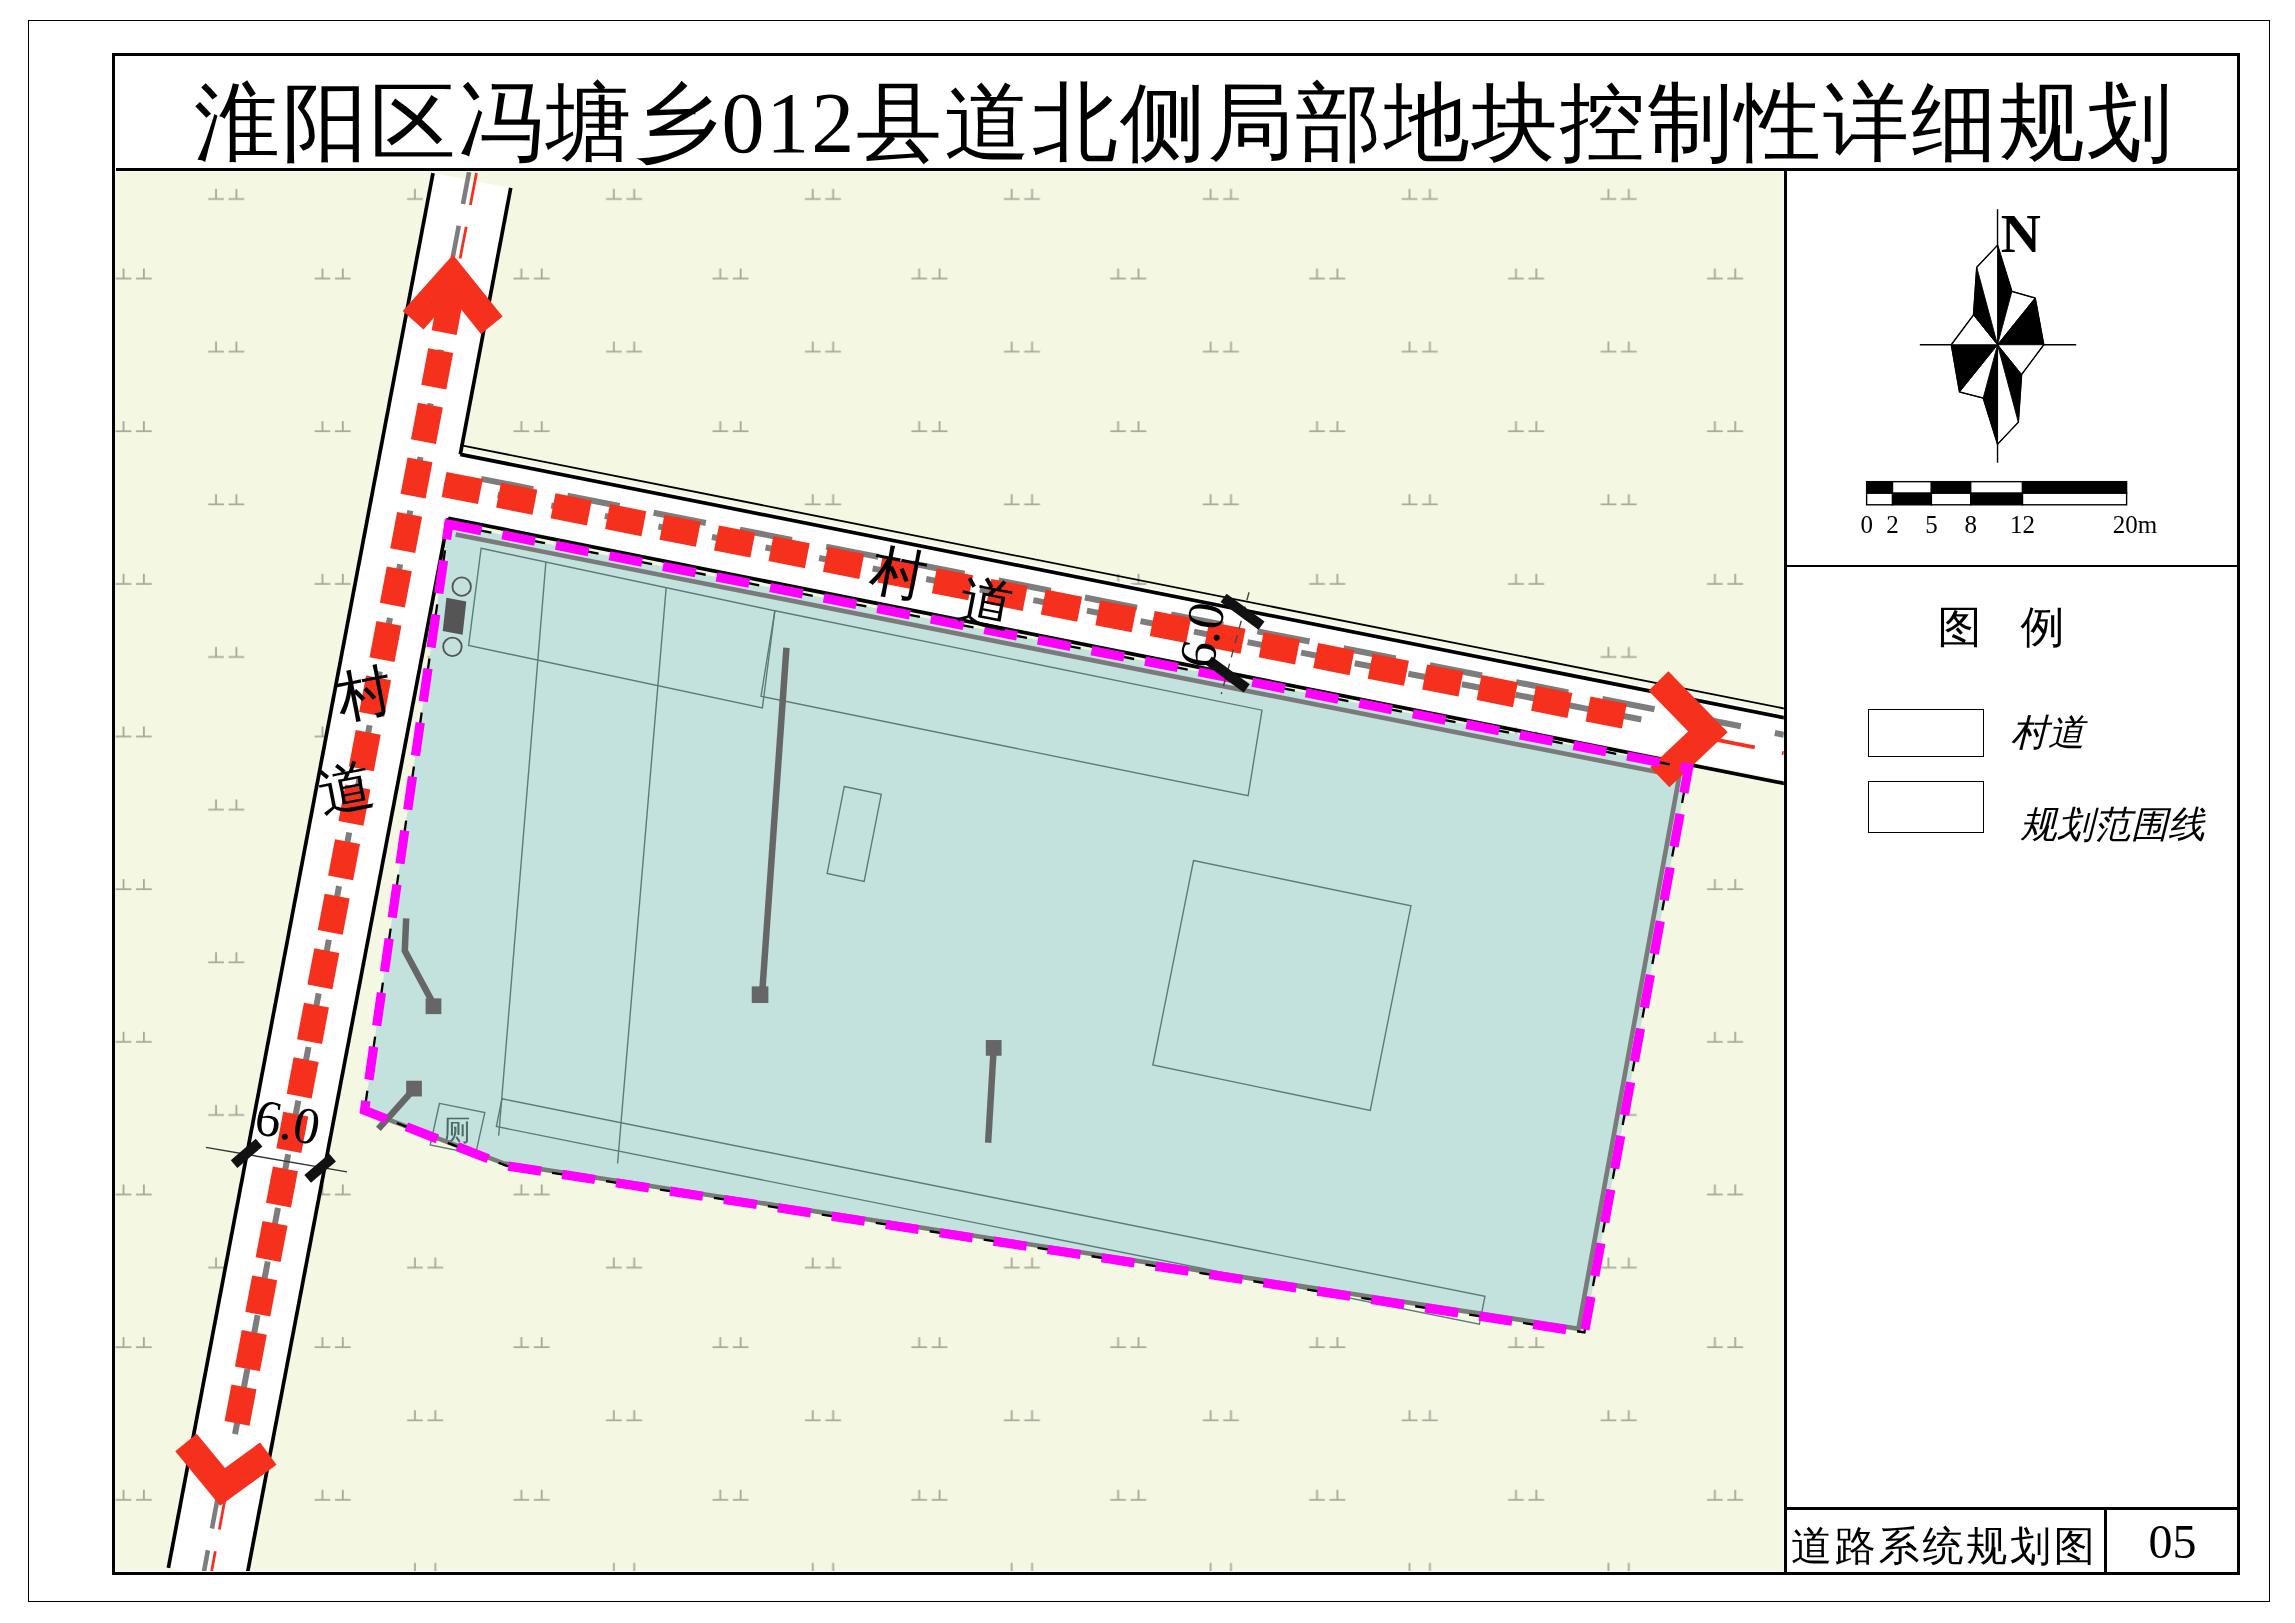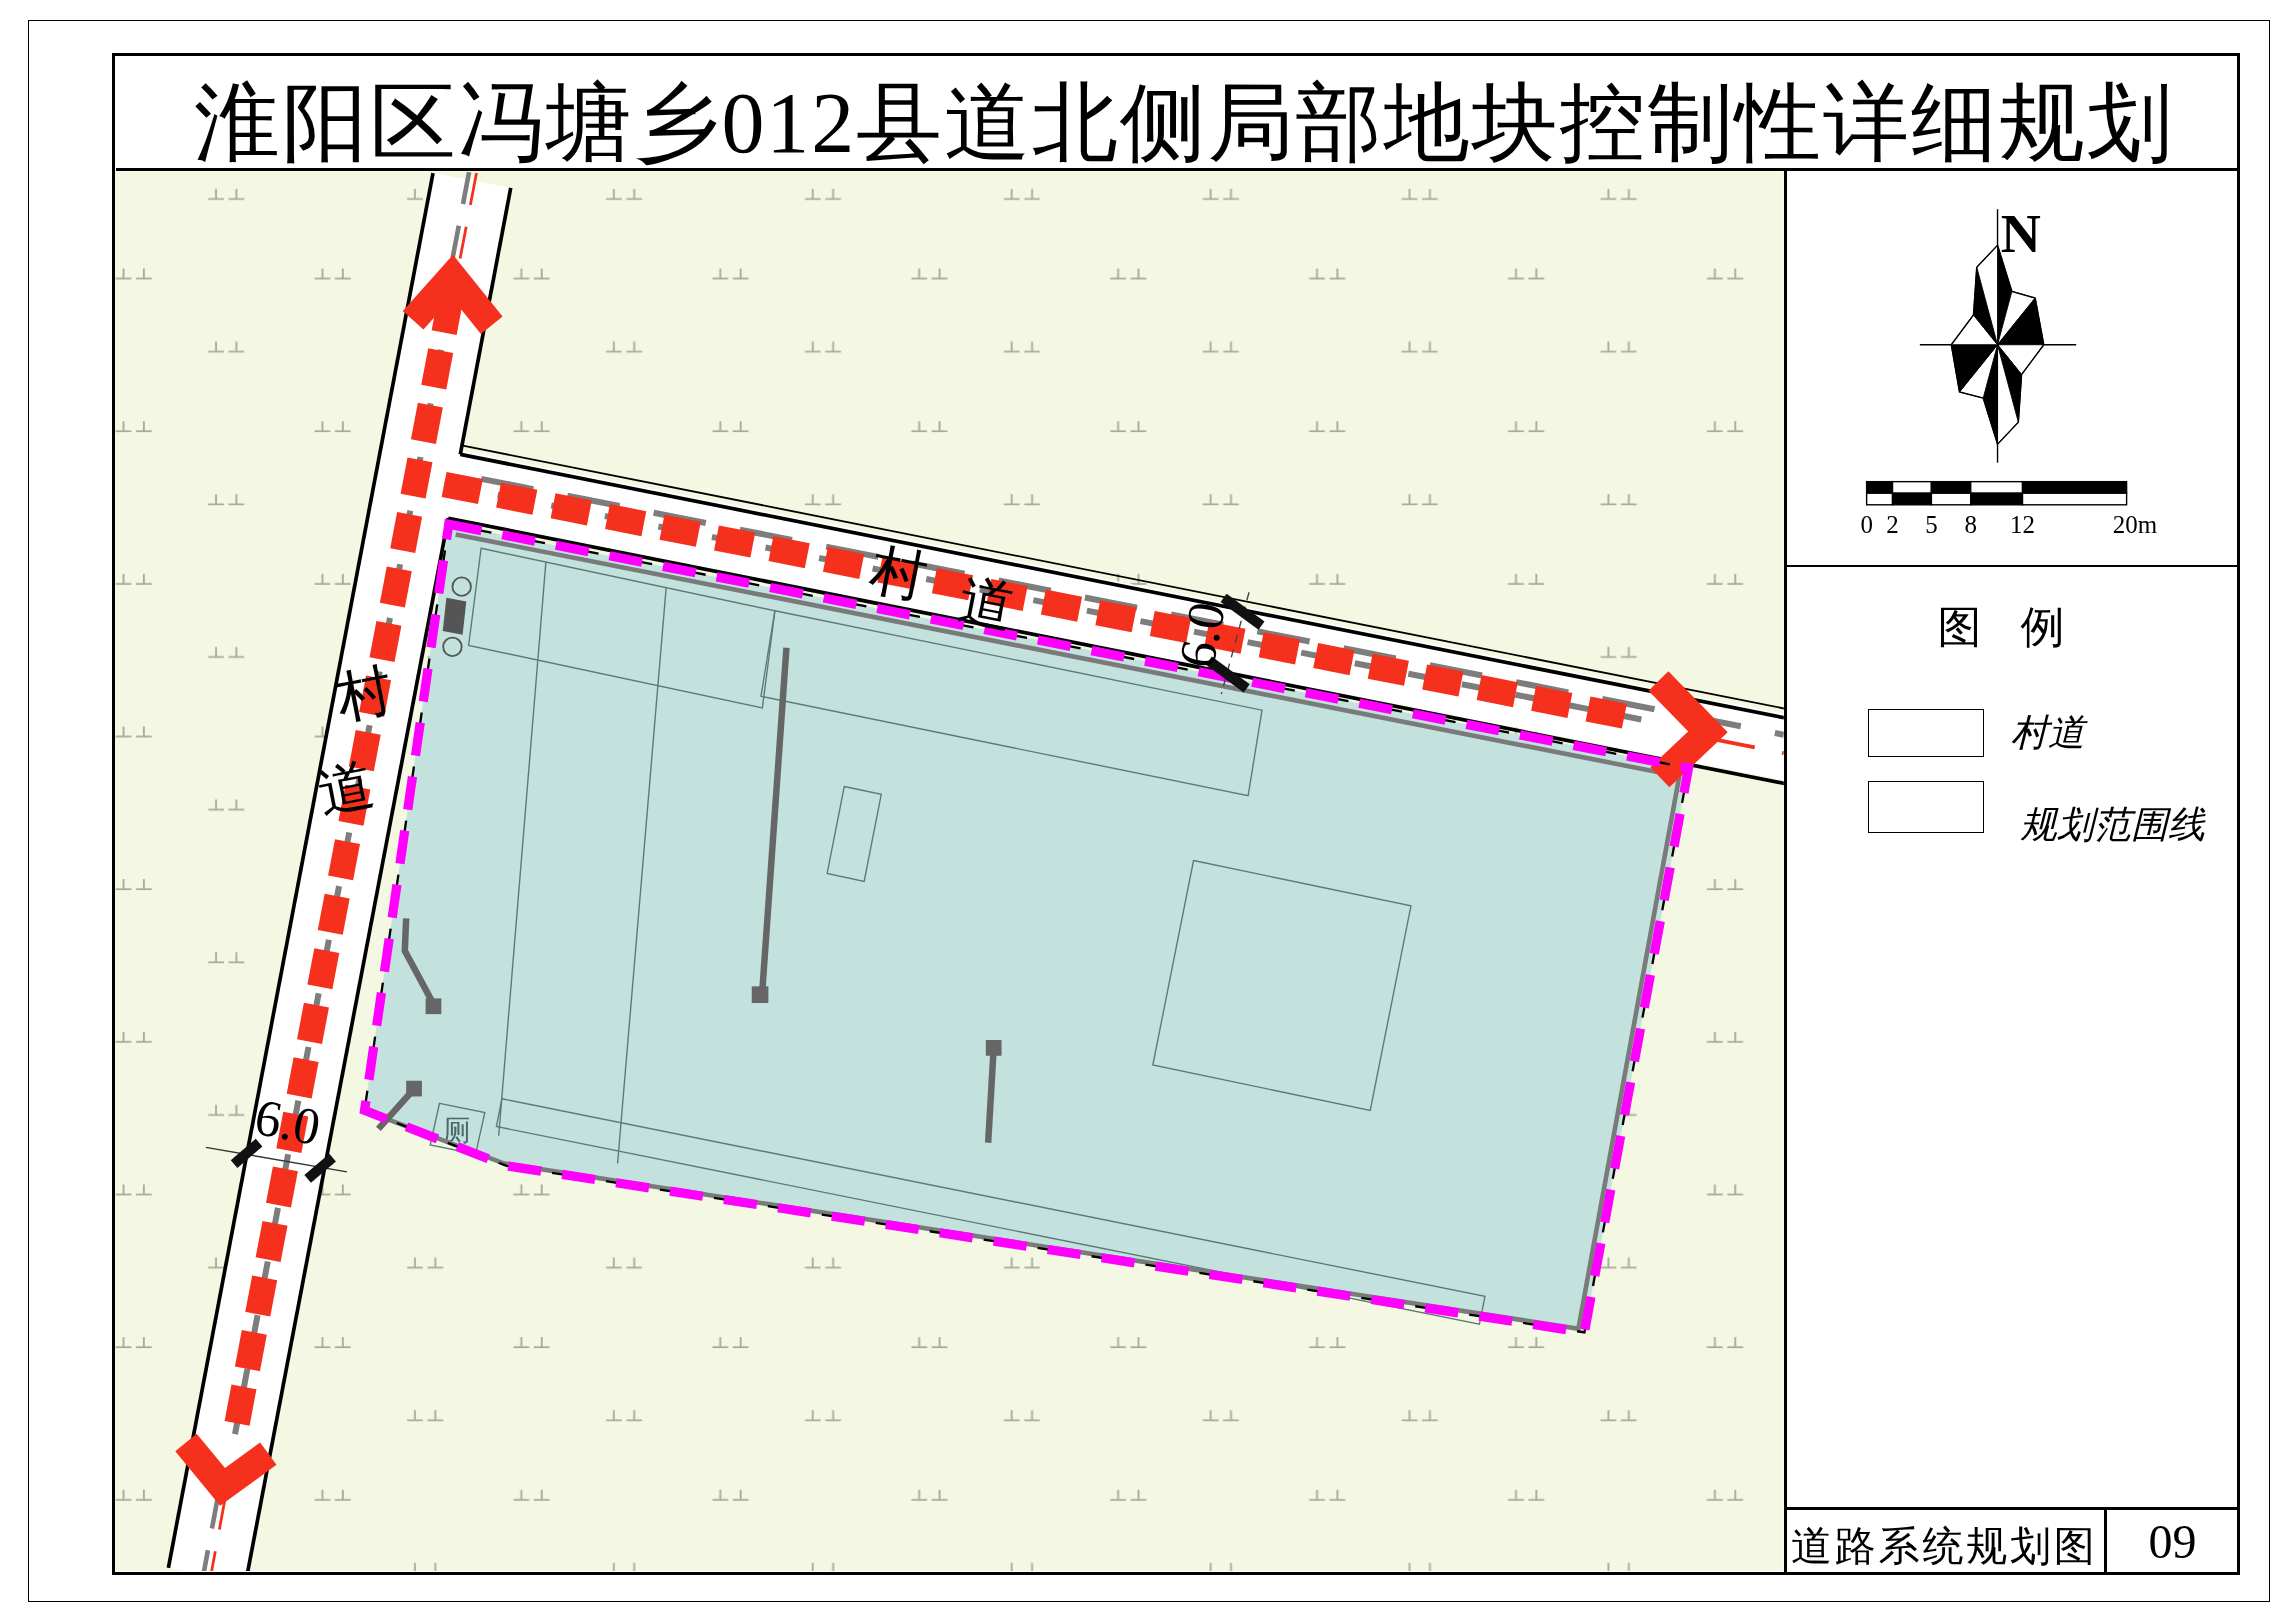--- a/index.html
+++ b/index.html
@@ -198,14 +198,14 @@
   <div class="legend-label abs" style="left:143px;top:0;">村道</div>
 </div>
 <div class="abs" style="left:1868px;top:781px;">
   <div class="legend-row-box abs" style="left:0;top:0;height:52px;"></div>
   <div class="legend-label abs" style="left:143px;top:20px;margin-left:9px;">规划范围线</div>
 </div>
 
 <div class="abs tb-topline"></div>
 <div class="abs tb-vline"></div>
 <div class="abs tb-name">道路系统规划图</div>
-<div class="abs tb-num">09</div>
+<div class="abs tb-num">05</div>
 
 
 </body></html>

